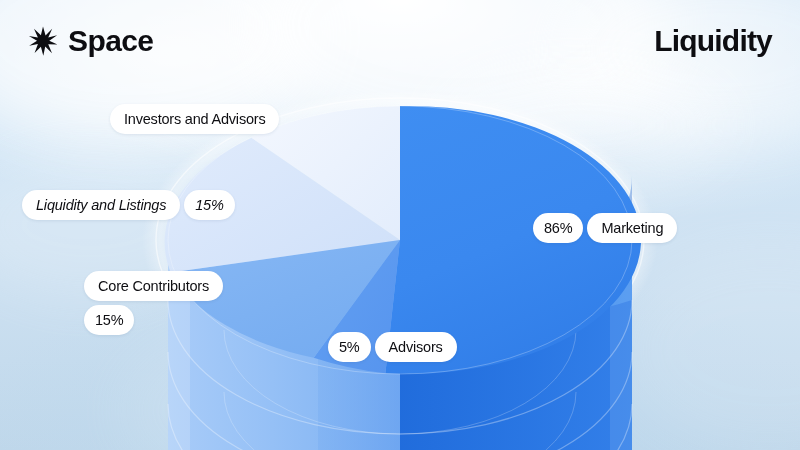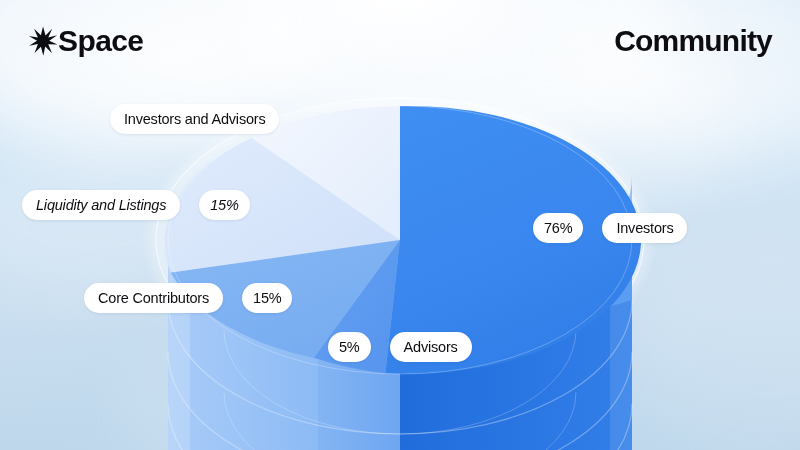--- a/index.html
+++ b/index.html
@@ -41,21 +41,21 @@
   .c7 { left:120px;  top:330px;  width:260px; height:160px; opacity:.25; background:rgba(255,255,255,0.4); }
 
   
   .header {
     position:absolute; top:0; left:0; right:0;
     height:82px;
     display:flex; align-items:center; justify-content:space-between;
     padding:0 28px;
     z-index:40;
   }
-  .brand { display:flex; align-items:center; }
+  .brand { display:flex; align-items:center; gap:10px; }
   .brand-mark { width:30px; height:30px; display:block; }
   .brand-name {
     font-size:30px; font-weight:700; color:#0d0d11;
     letter-spacing:-0.6px;
   }
   .page-title {
     font-size:30px; font-weight:700; color:#0d0d11;
     letter-spacing:-0.8px;
   }
 
@@ -63,41 +63,41 @@
   .chart-wrap {
     position:absolute;
     left:0; top:0; width:800px; height:450px;
     z-index:10;
   }
   .chart-svg { display:block; width:800px; height:450px; }
 
   
   .label {
     position:absolute;
-    display:flex; align-items:flex-start; gap:19px;
+    display:flex; align-items:flex-start; gap:4px;
     z-index:50;
     white-space:nowrap;
   }
   .pill {
     background:#ffffff;
     border-radius:999px;
     height:30px;
     display:flex; align-items:center; justify-content:center;
     padding:0 14px;
     font-size:14.5px;
     font-weight:500;
     color:#0e0e12;
     letter-spacing:-0.2px;
     box-shadow:0 1px 3px rgba(40,70,110,0.10);
   }
   .pill.pct { padding:0 11px; font-weight:500; }
 
   #lbl-investors { left:110px; top:104px; }
   #lbl-liquidity { left:22px;  top:190px;font-style:italic; }
-  #lbl-core      { left:84px;  top:283px; }
+  #lbl-core      { left:84px;  top:271px;flex-direction:column; }
   #lbl-marketing { left:328px; top:332px; }
   #lbl-community { left:533px; top:213px; }
 </style>
 </head>
 <body>
 
 <div class="stage">
 
   <div class="sky">
     <div class="cloud c1"></div>
@@ -109,21 +109,21 @@
     <div class="cloud c7"></div>
   </div>
 
   <div class="header">
     <div class="brand">
       <svg class="brand-mark" viewBox="0 0 100 100" aria-hidden="true">
         <path fill="#0d0d11" d="M50 2 L58.5 31.5 L80.5 9.5 L67.5 38.5 L97 31 L71 49 L98 62 L67.5 60.5 L80 90.5 L57.5 68.5 L51 99 L43 69 L22 90 L33 60 L4 66 L30 49 L3 33.5 L33 38 L20 9 L43 31 Z"></path>
       </svg>
       <div class="brand-name">Space</div>
     </div>
-    <div class="page-title">Community</div>
+    <div class="page-title">Liquidity</div>
   </div>
 
   <div class="chart-wrap">
     <svg class="chart-svg" viewBox="0 0 800 450">
       <defs>
 
         <linearGradient id="gCommunity" x1="0" y1="0" x2="0.4" y2="1">
           <stop offset="0%" stop-color="#3f8ef2"></stop>
           <stop offset="60%" stop-color="#3a88ef"></stop>
           <stop offset="100%" stop-color="#327fe9"></stop>
@@ -251,17 +251,17 @@
     <div class="pill">Core Contributors</div>
     <div class="pill pct">15%</div>
   </div>
 
   <div class="label" id="lbl-marketing">
     <div class="pill pct">5%</div>
     <div class="pill">Advisors</div>
   </div>
 
   <div class="label" id="lbl-community">
-    <div class="pill pct">76%</div>
-    <div class="pill">Investors</div>
+    <div class="pill pct">86%</div>
+    <div class="pill">Marketing</div>
   </div>
 
 </div>
 
 </body></html>

